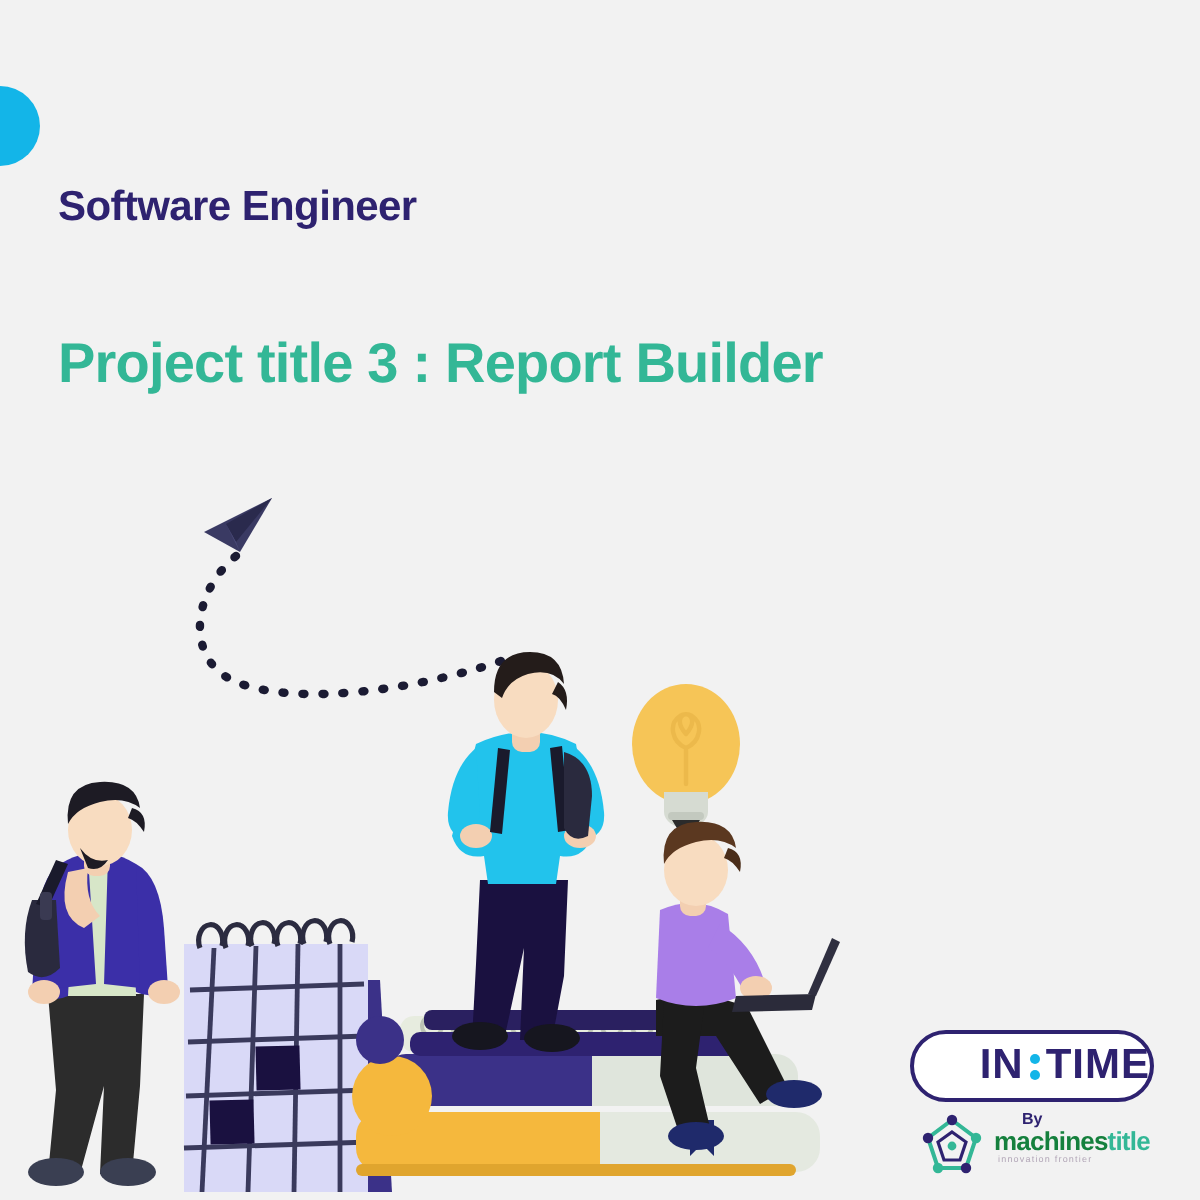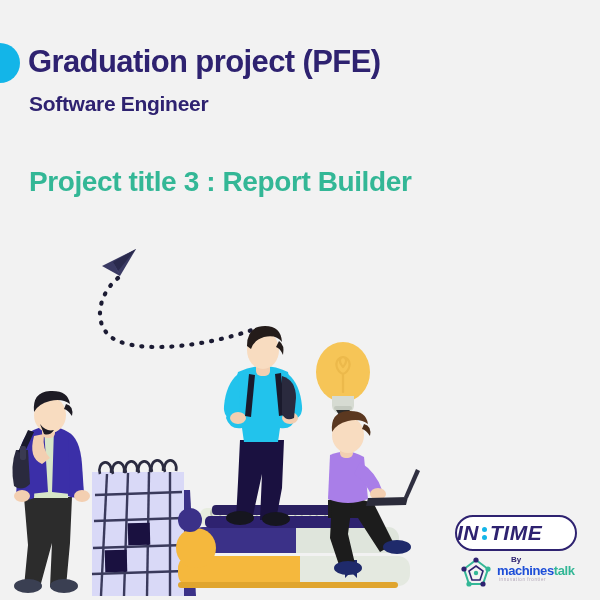--- a/index.html
+++ b/index.html
@@ -55,21 +55,21 @@
   .logo-wrap {
     position:absolute; left:455px; top:515px;
     width:125px; height:80px;
   }
   .logo-pill {
     position:absolute; left:0; top:0;
     width:122px; height:36px;
     border:2px solid #2e2270;
     border-radius:18px;
     background:#ffffff;
-    display:flex; align-items:center; justify-content:flex-start;font-style:italic;
+    display:flex; align-items:center; justify-content:flex-end;
   }
   .logo-text {
     font-size:21px; font-weight:bold; color:#2e2270;
     letter-spacing:0.5px; display:flex; align-items:center;
   }
   .logo-colon {
     display:inline-flex; flex-direction:column;
     justify-content:center; gap:3px;
     margin:0 3px;
   }
@@ -79,37 +79,36 @@
   }
   .logo-by {
     position:absolute; left:56px; top:40px;
     font-size:8px; font-weight:bold; color:#2e2270;
   }
   .logo-ms {
     position:absolute; left:42px; top:48px;
     font-size:13px; font-weight:bold; letter-spacing:-0.4px;
     white-space:nowrap;
   }
-  .logo-ms .ms-dark { color:#1d4ed8;margin-top:26px; }
+  .logo-ms .ms-dark { color:#15803d;margin-top:26px; }
   .logo-ms .ms-teal { color:#33b796; }
   .logo-tag {
     position:absolute; left:44px; top:62px;
     font-size:4.5px; color:#b3a7b8; letter-spacing:0.6px;
     white-space:nowrap;
   }
   .logo-star { position:absolute; left:4px; top:42px; }
 </style>
 </head>
 <body>
 
 <div id="poster">
 
   <div class="accent-halfcircle"></div>
 
-  <div class="title-main">Graduation project (PFE)</div>
   <div class="title-sub">Software Engineer</div>
   <div class="project-title">Project title 3 : Report Builder</div>
 
   <svg class="art" viewBox="0 0 600 600" xmlns="http://www.w3.org/2000/svg">
 
     <g>
       <path d="M118,278 C96,296 92,330 118,341 C150,354 212,344 252,330" fill="none" stroke="#1b1b33" stroke-width="4.2" stroke-linecap="round" stroke-dasharray="1 9"></path>
     </g>
 
     <g>
@@ -283,18 +282,18 @@
       <circle cx="17" cy="3" r="2.6" fill="#2e2270"></circle>
       <circle cx="29" cy="12" r="2.6" fill="#33b796"></circle>
       <circle cx="24" cy="27" r="2.6" fill="#2e2270"></circle>
       <circle cx="10" cy="27" r="2.6" fill="#33b796"></circle>
       <circle cx="5" cy="12" r="2.6" fill="#2e2270"></circle>
       <circle cx="17" cy="16" r="2.2" fill="#33b796"></circle>
     </svg>
 
     <div class="logo-by">By</div>
     <div class="logo-ms">
-      <span class="ms-dark">machines</span><span class="ms-teal">talk</span>
+      <span class="ms-dark">machines</span><span class="ms-teal">title</span>
     </div>
     <div class="logo-tag">innovation frontier</div>
   </div>
 
 </div>
 
 </body></html>

